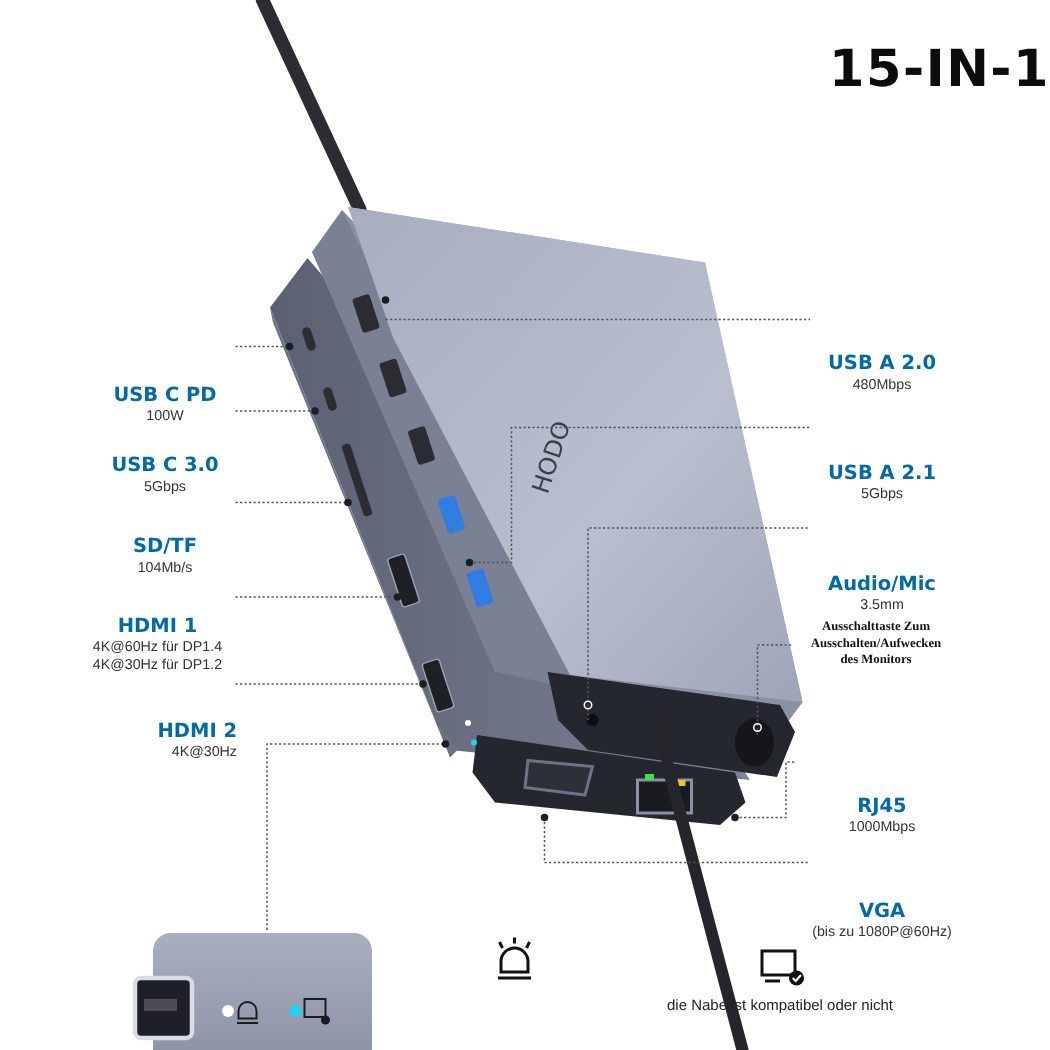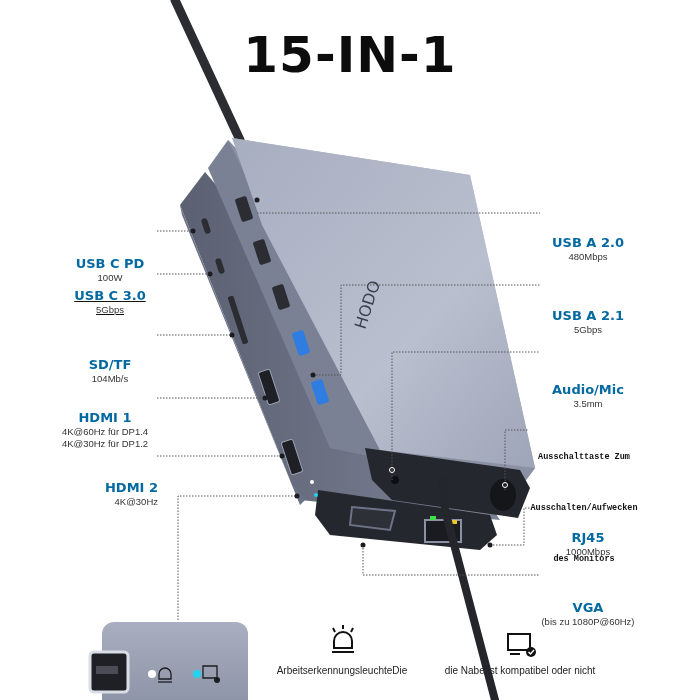--- a/index.html
+++ b/index.html
@@ -1,21 +1,21 @@
 <!DOCTYPE html>
 <html><head>
 <meta charset="utf-8">
 <style>
   html,body{margin:0;padding:0;background:#ffffff;}
   body{width:700px;height:700px;position:relative;overflow:hidden;font-family:"Liberation Sans","DejaVu Sans",sans-serif;color:#111;}
-  .title{position:absolute;left:0;top:26px;width:700px;text-align:center;font-family:"DejaVu Sans","Liberation Sans",sans-serif;font-weight:bold;font-size:50px;letter-spacing:1px;color:#0c0c0c;}
+  .title{position:absolute;left:0;top:26px;width:700px;text-align:right;font-family:"DejaVu Sans","Liberation Sans",sans-serif;font-weight:bold;font-size:34px;letter-spacing:1px;color:#0c0c0c;}
   .lbl{position:absolute;text-align:center;}
   .lbl .name{font-family:"DejaVu Sans",sans-serif;font-weight:bold;font-size:13px;color:#0369a1;line-height:16px;margin-top:38px;}
   .lbl .sub{font-size:9.5px;color:#333;line-height:12px;}
-  .lbl .small-bold{font-family:Liberation Mono, monospace;font-weight:bold;font-size:8.5px;line-height:11px;color:#111;margin-top:40px;}
+  .lbl .small-bold{font-family:Liberation Serif, serif;font-weight:bold;font-size:8.5px;line-height:11px;color:#111;}
   svg.scene{position:absolute;left:0;top:0;}
   .foot{position:absolute;text-align:center;font-size:10px;color:#222;line-height:13px;}
 </style>
 </head>
 <body>
 
 <div class="title">15-IN-1</div>
 
 <svg class="scene" width="700" height="700" viewBox="0 0 700 700">
   <defs>
@@ -127,21 +127,21 @@
     <path d="M510,654 L520,654" stroke="#111" stroke-width="2"></path>
     <circle cx="531" cy="652" r="5" fill="#111"></circle>
     <path d="M528.5,652 L530.5,654 L534,650" stroke="#fff" stroke-width="1.4" fill="none"></path>
   </g>
 </svg>
 
 <div class="lbl" style="left:62px;top:218px;width:96px;">
   <div class="name">USB C PD</div>
   <div class="sub">100W</div>
 </div>
-<div class="lbl" style="left:62px;top:250px;width:96px;text-decoration:underline;">
+<div class="lbl" style="left:62px;top:265px;width:96px;">
   <div class="name">USB C 3.0</div>
   <div class="sub">5Gbps</div>
 </div>
 <div class="lbl" style="left:62px;top:319px;width:96px;">
   <div class="name">SD/TF</div>
   <div class="sub">104Mb/s</div>
 </div>
 <div class="lbl" style="left:50px;top:372px;width:110px;">
   <div class="name">HDMI 1</div>
   <div class="sub">4K@60Hz für DP1.4</div>
@@ -172,17 +172,16 @@
 <div class="lbl" style="left:540px;top:492px;width:96px;">
   <div class="name">RJ45</div>
   <div class="sub">1000Mbps</div>
 </div>
 <div class="lbl" style="left:530px;top:562px;width:116px;">
   <div class="name">VGA</div>
   <div class="sub">(bis zu 1080P@60Hz)</div>
 </div>
 
 <div class="foot" style="left:262px;top:664px;width:160px;">
-  <div>ArbeitserkennungsleuchteDie</div>
 </div>
 <div class="foot" style="left:430px;top:664px;width:180px;">
   <div>die Nabe ist kompatibel oder nicht</div>
 </div>
 
 </body></html>

